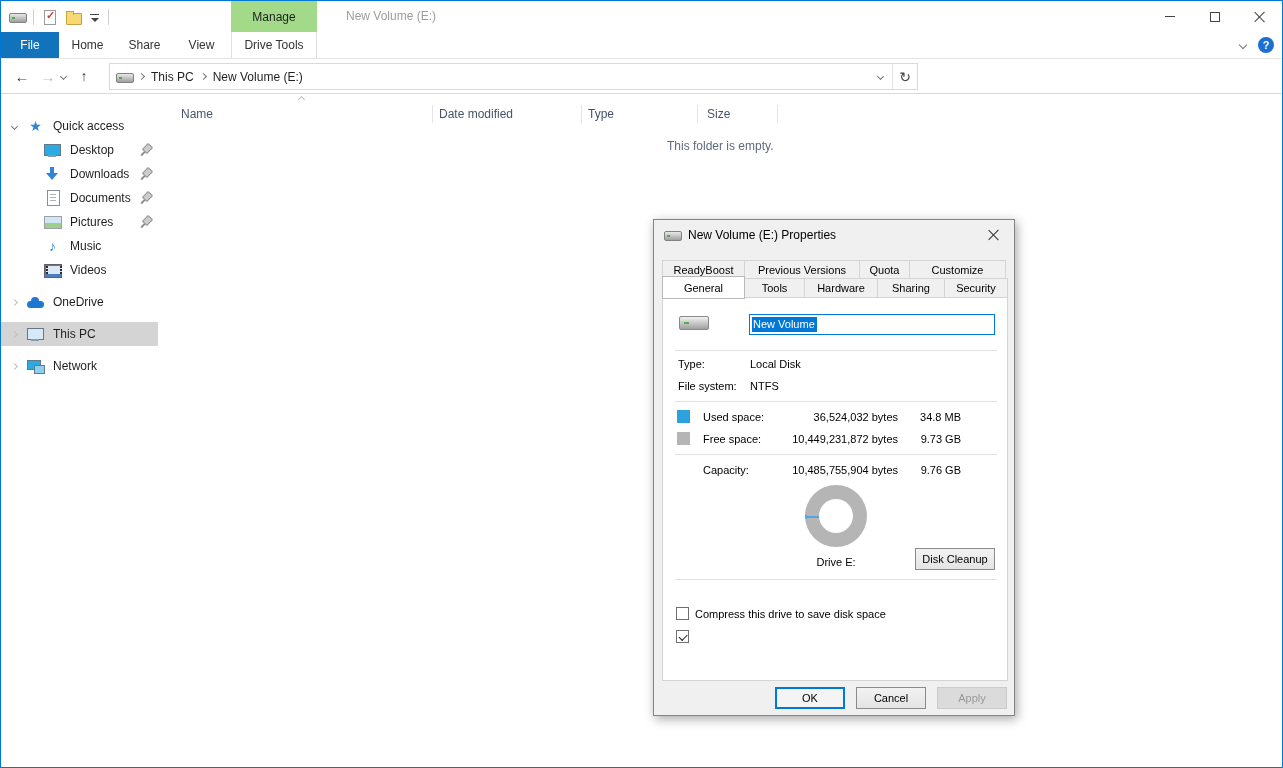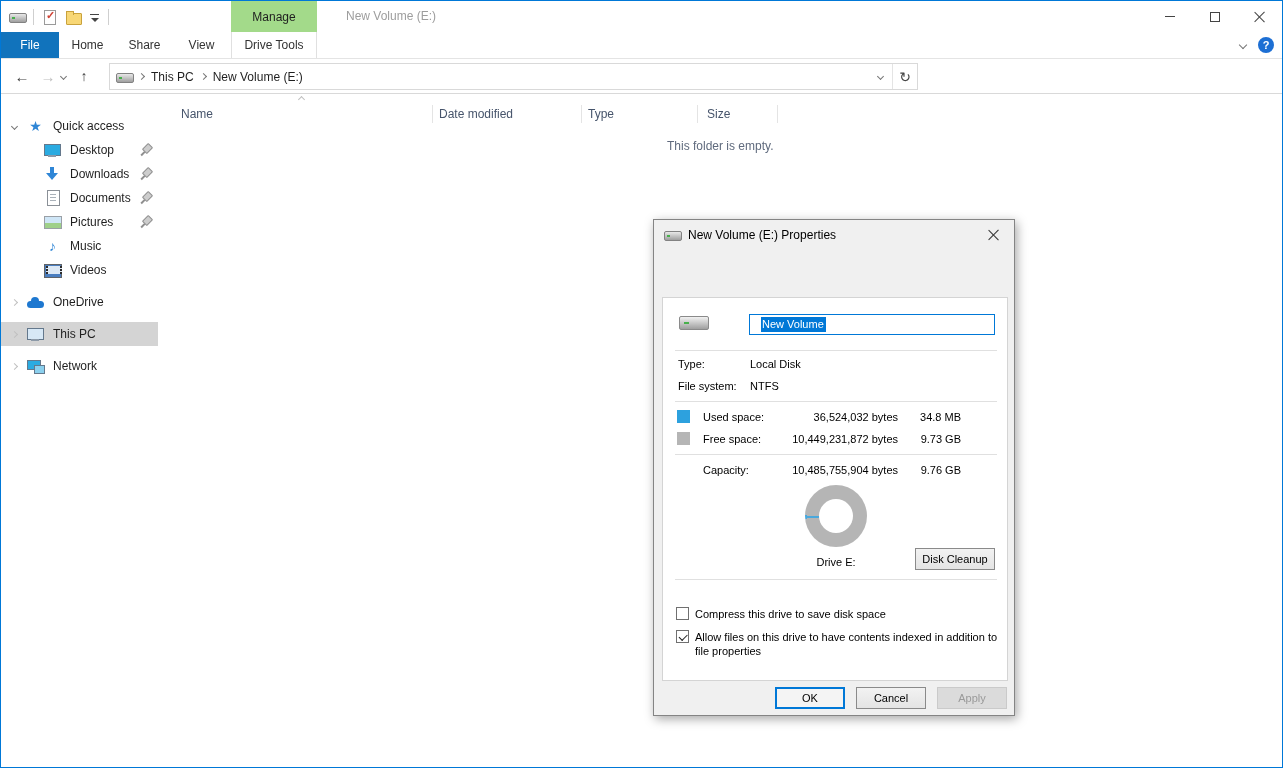--- a/index.html
+++ b/index.html
@@ -184,21 +184,21 @@
     margin-top:-2px; height:23px; margin-bottom:-1px; }
 
   .page { position:absolute; left:8px; top:77px; width:346px; height:384px;
     background:#fff; border:1px solid #d4d4d4; z-index:1; }
   .page-hr { position:absolute; left:12px; width:322px; height:1px; background:#e0e0e0; }
   .drive-big { position:absolute; left:16px; top:14px; width:30px; height:20px; }
   .drive-big::before { content:""; position:absolute; left:0; top:4px; width:28px; height:12px;
     background:linear-gradient(#f2f2f2,#9f9f9f); border:1px solid #8a8a8a; border-radius:2px; }
   .drive-big::after { content:""; position:absolute; left:5px; top:10px; width:5px; height:2px; background:#47b04b; }
   .vol-input { position:absolute; left:86px; top:16px; width:246px; height:21px;
-    border:1px solid #0078d7; background:#fff; display:flex; align-items:center; padding-left:11px; }
+    border:1px solid #0078d7; background:#fff; display:flex; align-items:center; padding-left:2px; }
   .vol-sel { background:#0078d7; color:#fff; padding:1px 2px 2px 1px; }
 
   .frow-label { position:absolute; left:15px; }
   .frow-value { position:absolute; left:87px; }
   .swatch { position:absolute; left:14px; width:13px; height:13px; }
   .space-label { position:absolute; left:40px; }
   .bytes-col { position:absolute; left:100px; width:135px; text-align:right; }
   .size-col  { position:absolute; left:240px; width:58px; text-align:right; }
 
   .donut { position:absolute; left:142px; top:187px; width:62px; height:62px; border-radius:50%;
@@ -372,20 +372,35 @@
 
   <div class="dialog">
     <div class="dlg-titlebar">
       <span class="ic ic-drive"></span>
       <span class="dlg-title">New Volume (E:) Properties</span>
       <span class="dlg-close">
           <span class="dlg-close-glyph"></span>
         </span>
     </div>
 
+    <div class="tabs-wrap">
+      <div class="backtabs">
+        <div class="btab" style="width:83px;">ReadyBoost</div>
+        <div class="btab" style="width:116px;">Previous Versions</div>
+        <div class="btab" style="width:51px;">Quota</div>
+        <div class="btab" style="width:97px;">Customize</div>
+      </div>
+      <div class="fronttabs">
+        <div class="ftab active" style="width:83px;">General</div>
+        <div class="ftab" style="width:61px;">Tools</div>
+        <div class="ftab" style="width:74px;">Hardware</div>
+        <div class="ftab" style="width:68px;">Sharing</div>
+        <div class="ftab" style="width:64px;">Security</div>
+      </div>
+    </div>
 
     <div class="page">
       <span class="drive-big"></span>
       <div class="vol-input">
         <span class="vol-sel">New Volume</span>
       </div>
       <div class="page-hr" style="top:52px;"></div>
 
       <span class="frow-label" style="top:60px;">Type:</span>
       <span class="frow-value" style="top:60px;">Local Disk</span>
@@ -409,21 +424,20 @@
       <span class="size-col" style="top:166px;">9.76 GB</span>
 
       <div class="donut"></div>
       <div class="drive-caption">Drive E:</div>
       <div class="btn cleanup-btn">Disk Cleanup</div>
       <div class="page-hr" style="top:281px;"></div>
 
       <span class="cb-box" style="top:309px;"></span>
       <span class="cb-label" style="top:309px;">Compress this drive to save disk space</span>
       <span class="cb-box on" style="top:332px;"></span>
-      <span class="cb-label" style="top:332px; width:305px;">Allow files on this drive to have contents indexed in addition to file properties</span>
     </div>
 
     <div class="dlg-buttons">
       <div class="btn ok-btn">OK</div>
       <div class="btn cancel-btn">Cancel</div>
       <div class="btn apply-btn" style="background:#dbdbdb;">Apply</div>
     </div>
   </div>
 
 

